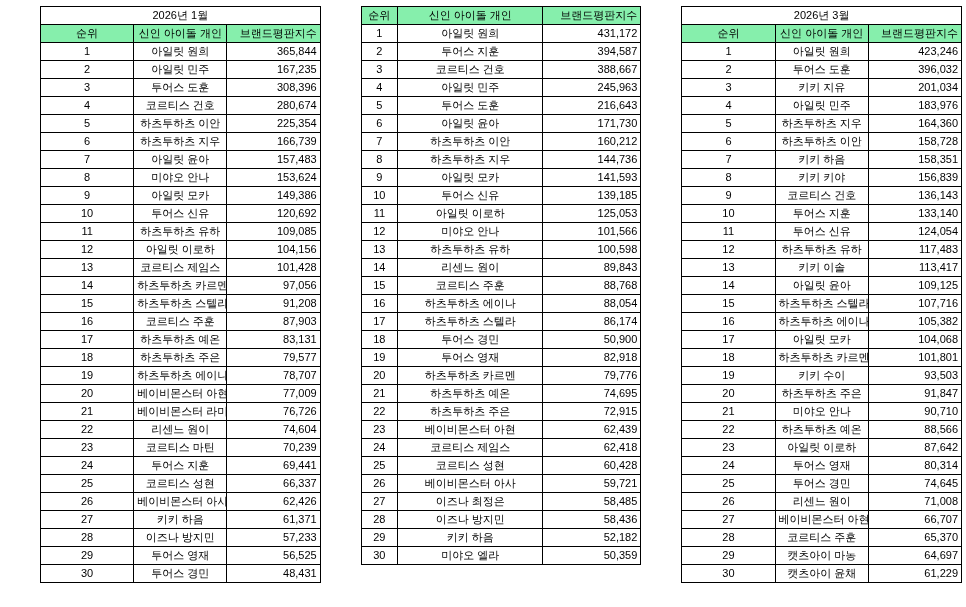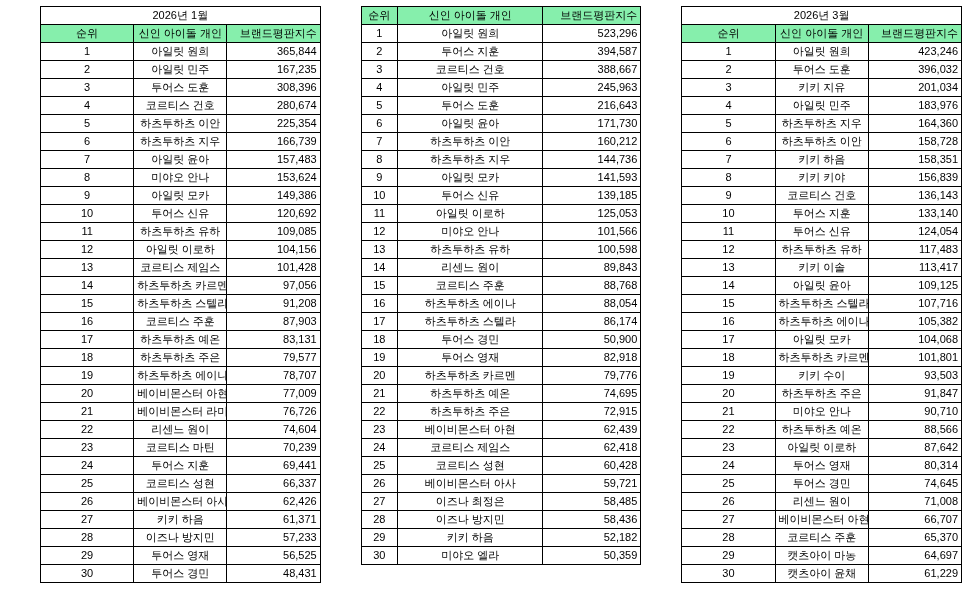--- a/index.html
+++ b/index.html
@@ -249,21 +249,21 @@
     <table class="rank-table">
       <tbody>
       <tr>
         <th class="col-head c-rank">순위</th>
         <th class="col-head c-name">신인 아이돌 개인</th>
         <th class="col-head c-score">브랜드평판지수</th>
       </tr>
       <tr>
             <td class="c-rank">1</td>
             <td class="c-name">아일릿 원희</td>
-            <td class="c-score">523,296</td>
+            <td class="c-score">431,172</td>
           </tr>
       <tr>
             <td class="c-rank">2</td>
             <td class="c-name">투어스 지훈</td>
             <td class="c-score">394,587</td>
           </tr>
       <tr>
             <td class="c-rank">3</td>
             <td class="c-name">코르티스 건호</td>
             <td class="c-score">388,667</td>

